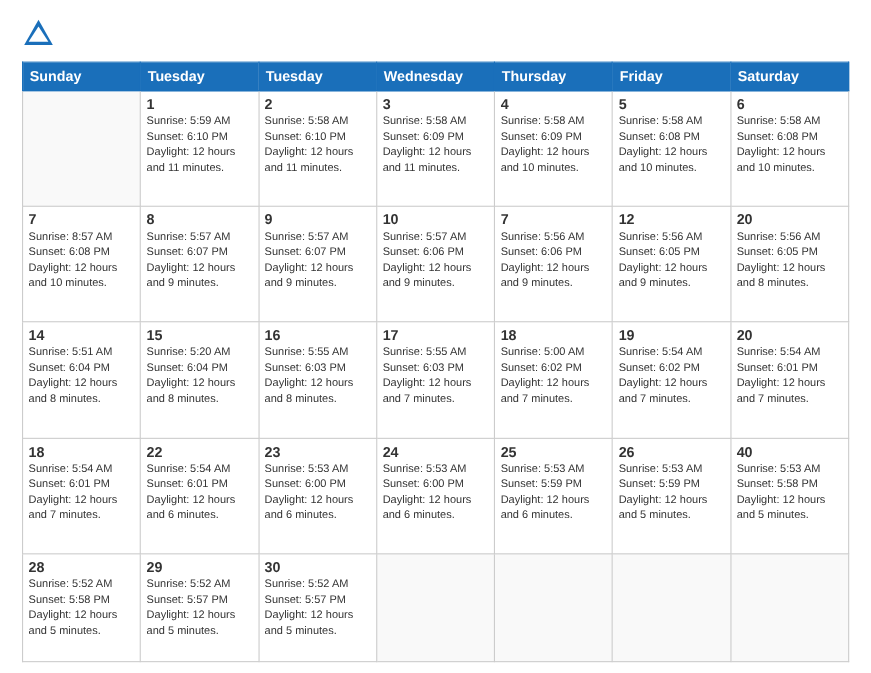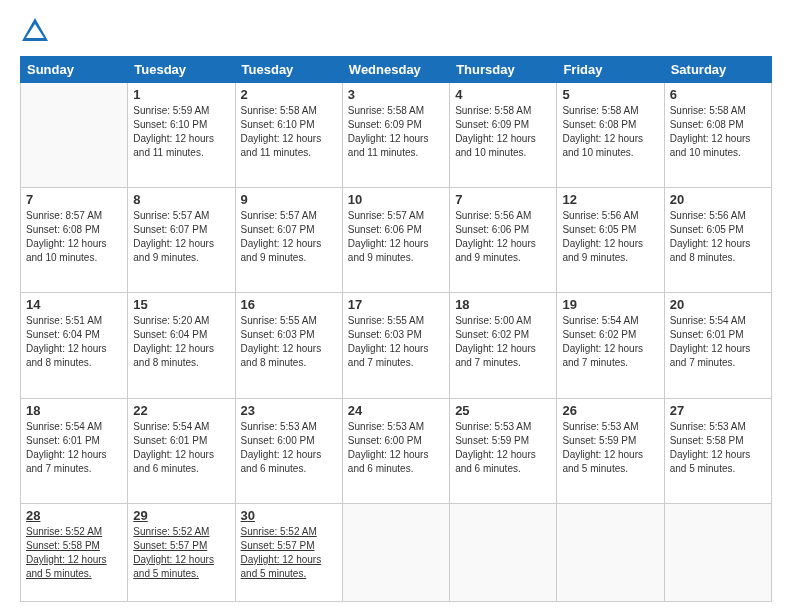--- a/index.html
+++ b/index.html
@@ -92,21 +92,20 @@
     .day-info {
       font-size: 10px;
       line-height: 1.4;
       color: #333;
     }
     .empty-cell {
       background: #f9f9f9;
     }
     .last-row td {
       height: 76px;
-      text-decoration: underline;
     }
   </style>
 </head>
 <body>
 
 <div class="page">
   <div class="header">
     <div class="logo">
       <svg class="logo-icon" viewBox="0 0 30 30">
         <polygon points="15,2 28,25 2,25" fill="#1a6fba"></polygon>
@@ -320,21 +319,21 @@
 and 6 minutes.</div>
           </td>
           <td>
             <span class="day-num">26</span>
             <div class="day-info">Sunrise: 5:53 AM
 Sunset: 5:59 PM
 Daylight: 12 hours
 and 5 minutes.</div>
           </td>
           <td>
-            <span class="day-num">27</span>
+            <span class="day-num">40</span>
             <div class="day-info">Sunrise: 5:53 AM
 Sunset: 5:58 PM
 Daylight: 12 hours
 and 5 minutes.</div>
           </td>
         </tr>
         <tr class="last-row">
           <td>
             <span class="day-num">28</span>
             <div class="day-info">Sunrise: 5:52 AM

